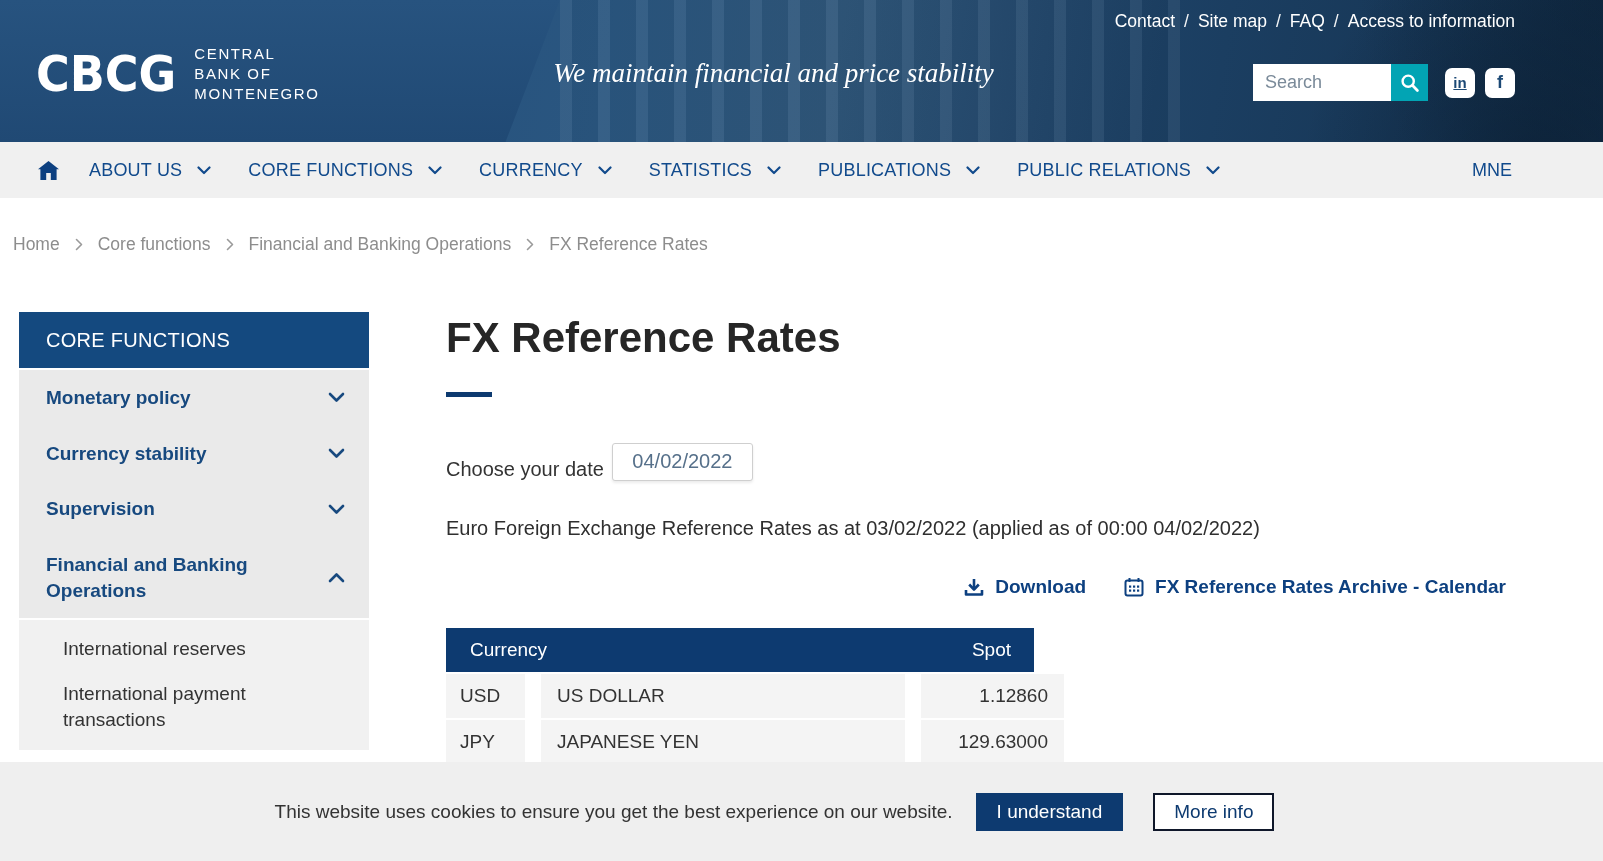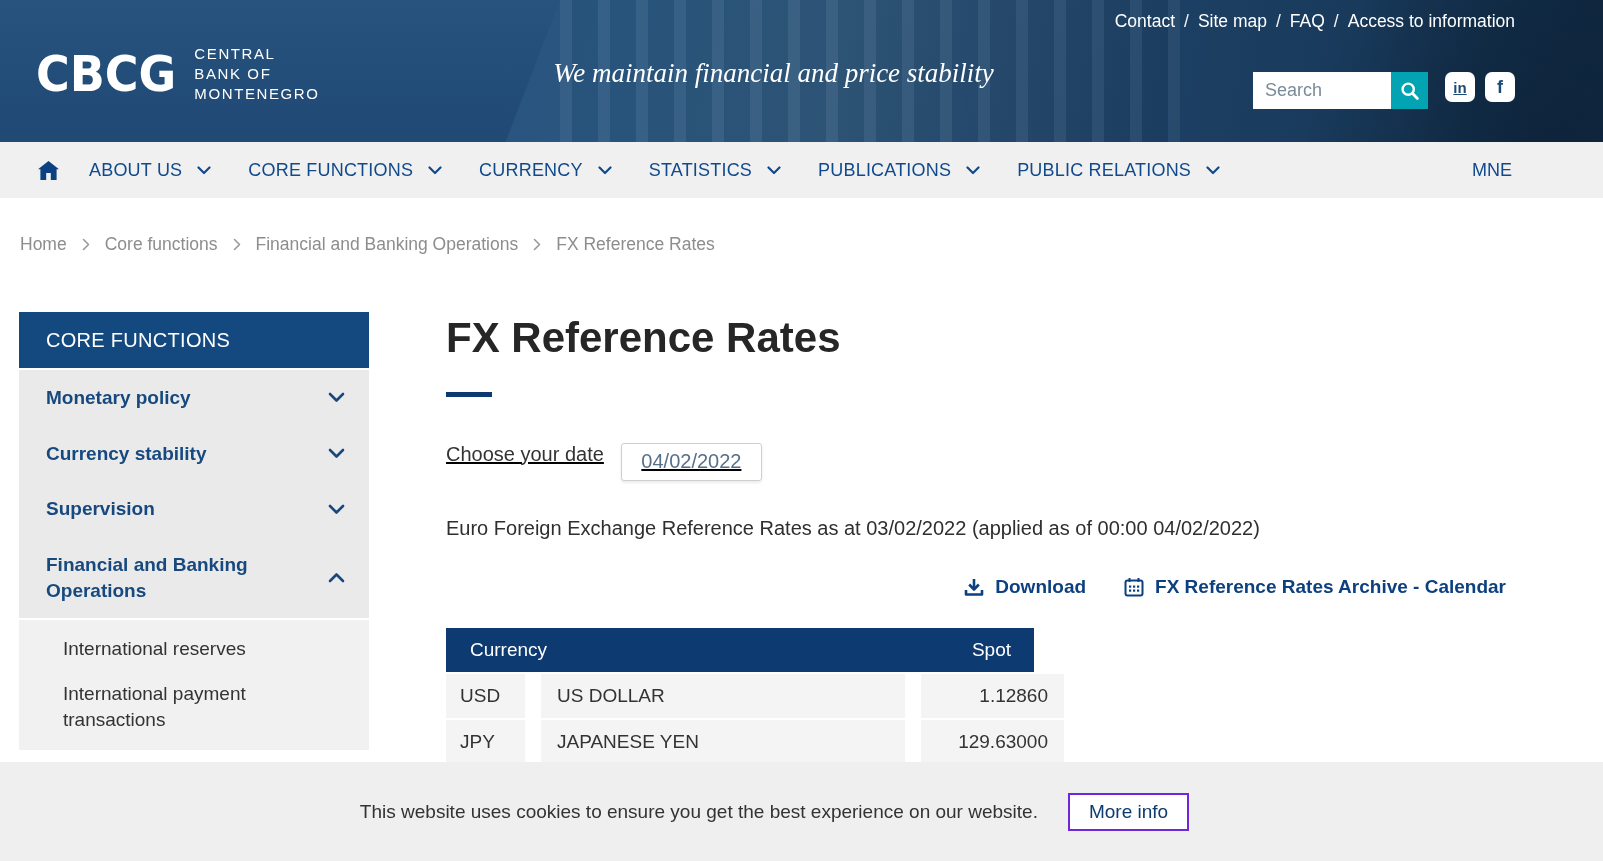--- a/index.html
+++ b/index.html
@@ -27,21 +27,21 @@
 
   .tagline { position:absolute; left:calc(50% - 28px); top:58px; transform:translateX(-50%);
              color:#fff; font-size:27px; font-style:italic; white-space:nowrap; z-index:3;
              font-family:"Liberation Serif","DejaVu Serif",serif; }
 
   .toplinks { position:absolute; right:88px; top:11px; display:flex; align-items:center; gap:9px;
               color:#fff; font-size:17.5px; z-index:3; }
   .toplinks a { color:#fff; text-decoration:none; cursor:pointer; }
   .toplinks .sep { opacity:.95; }
 
-  .search-row { position:absolute; right:88px; top:72px; display:flex; z-index:3; }
+  .search-row { position:absolute; right:88px; top:64px; display:flex; align-items:center; z-index:3; }
   .search-input { width:138px; height:37px; border:none; background:#fff; padding:0 12px;
                   font-size:18px; color:#333; outline:none; }
   .search-input::placeholder { color:#7a8a99; }
   .search-btn { width:37px; height:37px; border:none; cursor:pointer; display:flex;
                 align-items:center; justify-content:center; }
   .social { display:flex; gap:10px; margin-left:17px; }
   .social-btn { width:30px; height:30px; background:#fff; border-radius:7px; display:flex;
                 align-items:center; justify-content:center; color:#1c4975; font-weight:700;
                 cursor:pointer; }
   .social-btn.in { font-size:15px;text-decoration:underline; }
@@ -49,21 +49,21 @@
 
   
   .nav { height:56px; background:#f0f0f0; display:flex; align-items:center;
          padding:0 91px 0 38px; }
   .nav-home { display:flex; align-items:center; cursor:pointer; margin-right:30px; }
   .nav-item { display:flex; align-items:center; gap:15px; margin-right:37px; cursor:pointer;
               color:#114a8c; font-size:18px; letter-spacing:.2px; white-space:nowrap; }
   .nav-lang { margin-left:auto; color:#114a8c; font-size:18px; cursor:pointer; }
 
   
-  .breadcrumb { display:flex; align-items:center; gap:15px; padding-left:20px; margin-top:36px;
+  .breadcrumb { display:flex; align-items:center; gap:15px; padding-left:13px; margin-top:36px;
                 color:#8d8d8d; font-size:17.5px; }
   .breadcrumb a { color:#8d8d8d; text-decoration:none; cursor:pointer; }
 
   
   .layout { display:flex; margin-top:57px; align-items:flex-start; }
 
   
   .sidebar { width:350px; margin-left:19px; flex:none; }
   .side-title { height:56px; background:#14497f; color:#fff; font-size:20px;
                 display:flex; align-items:center; padding-left:27px; letter-spacing:.3px; }
@@ -74,21 +74,21 @@
   .side-sub { background:#f1f1f1; margin-top:2px; }
   .side-sub-item { padding:16px 24px 16px 44px; color:#333; font-size:19px; line-height:1.4;
                    cursor:pointer; max-width:320px; }
   .side-sub-item + .side-sub-item { padding-top:2px; }
 
   
   .main { margin-left:77px; width:1060px; }
   .page-title { font-size:42px; font-weight:700; color:#262626; line-height:1.25; }
   .title-rule { width:46px; height:5px; background:#0d3a70; margin-top:27px; }
 
-  .date-row { margin-top:46px; display:flex; align-items:flex-start; gap:17px;text-decoration:underline; }
+  .date-row { margin-top:46px; display:flex; align-items:flex-end; gap:8px; }
   .date-label { font-size:20px; color:#333; }
   .date-input { width:141px; height:38px; border:1px solid #cfcfcf; border-radius:3px;
                 text-align:center; font-size:20px; color:#56708a; outline:none;
                 box-shadow:0 2px 3px rgba(0,0,0,0.08); font-family:inherit; }
 
   .info-text { margin-top:36px; font-size:20px; color:#2f2f2f; }
 
   .links-row { margin-top:36px; display:flex; align-items:center; gap:38px;justify-content:flex-end; }
   .doc-link { display:flex; align-items:center; gap:11px; color:#0d4080; font-size:19px;
               font-weight:600; cursor:pointer; text-decoration:none; }
@@ -107,21 +107,21 @@
   .fx-spot { justify-content:flex-end; padding-right:16px; }
   .fx-row.sliver .fx-cell { height:6px; }
 
   
   .cookie { position:absolute; left:0; bottom:0; width:1603px; height:99px; background:#efefef;
             display:flex; align-items:center; justify-content:center; z-index:10; }
   .cookie-inner { display:flex; align-items:center; gap:23px; transform:translateX(-27px); }
   .cookie-msg { font-size:19px; color:#333; }
   .btn-accept { height:38px; padding:0 21px; background:#0d3a70; color:#fff; border:none;
                 font-size:19px; cursor:pointer; font-family:inherit; }
-  .btn-more { height:38px; padding:0 19px; background:#fff; color:#0d3a70; border:2px solid #6d28d9;
+  .btn-more { height:38px; padding:0 19px; background:#fff; color:#0d3a70; border:2px solid #0f172a;
               font-size:19px; cursor:pointer; font-family:inherit; margin-left:7px; }
 
   svg { display:block; }
 </style>
 </head>
 <body>
 
 <div class="header">
   <div class="header-deco"></div>
 
@@ -350,15 +350,16 @@
         <div class="fx-cell"></div>
         <div class="fx-cell"></div>
       </div>
     </div>
   </div>
 </div>
 
 <div class="cookie">
   <div class="cookie-inner">
     <span class="cookie-msg">This website uses cookies to ensure you get the best experience on our website.</span>
+    <button class="btn-accept">I understand</button>
     <button class="btn-more">More info</button>
   </div>
 </div>
 
 </body></html>

